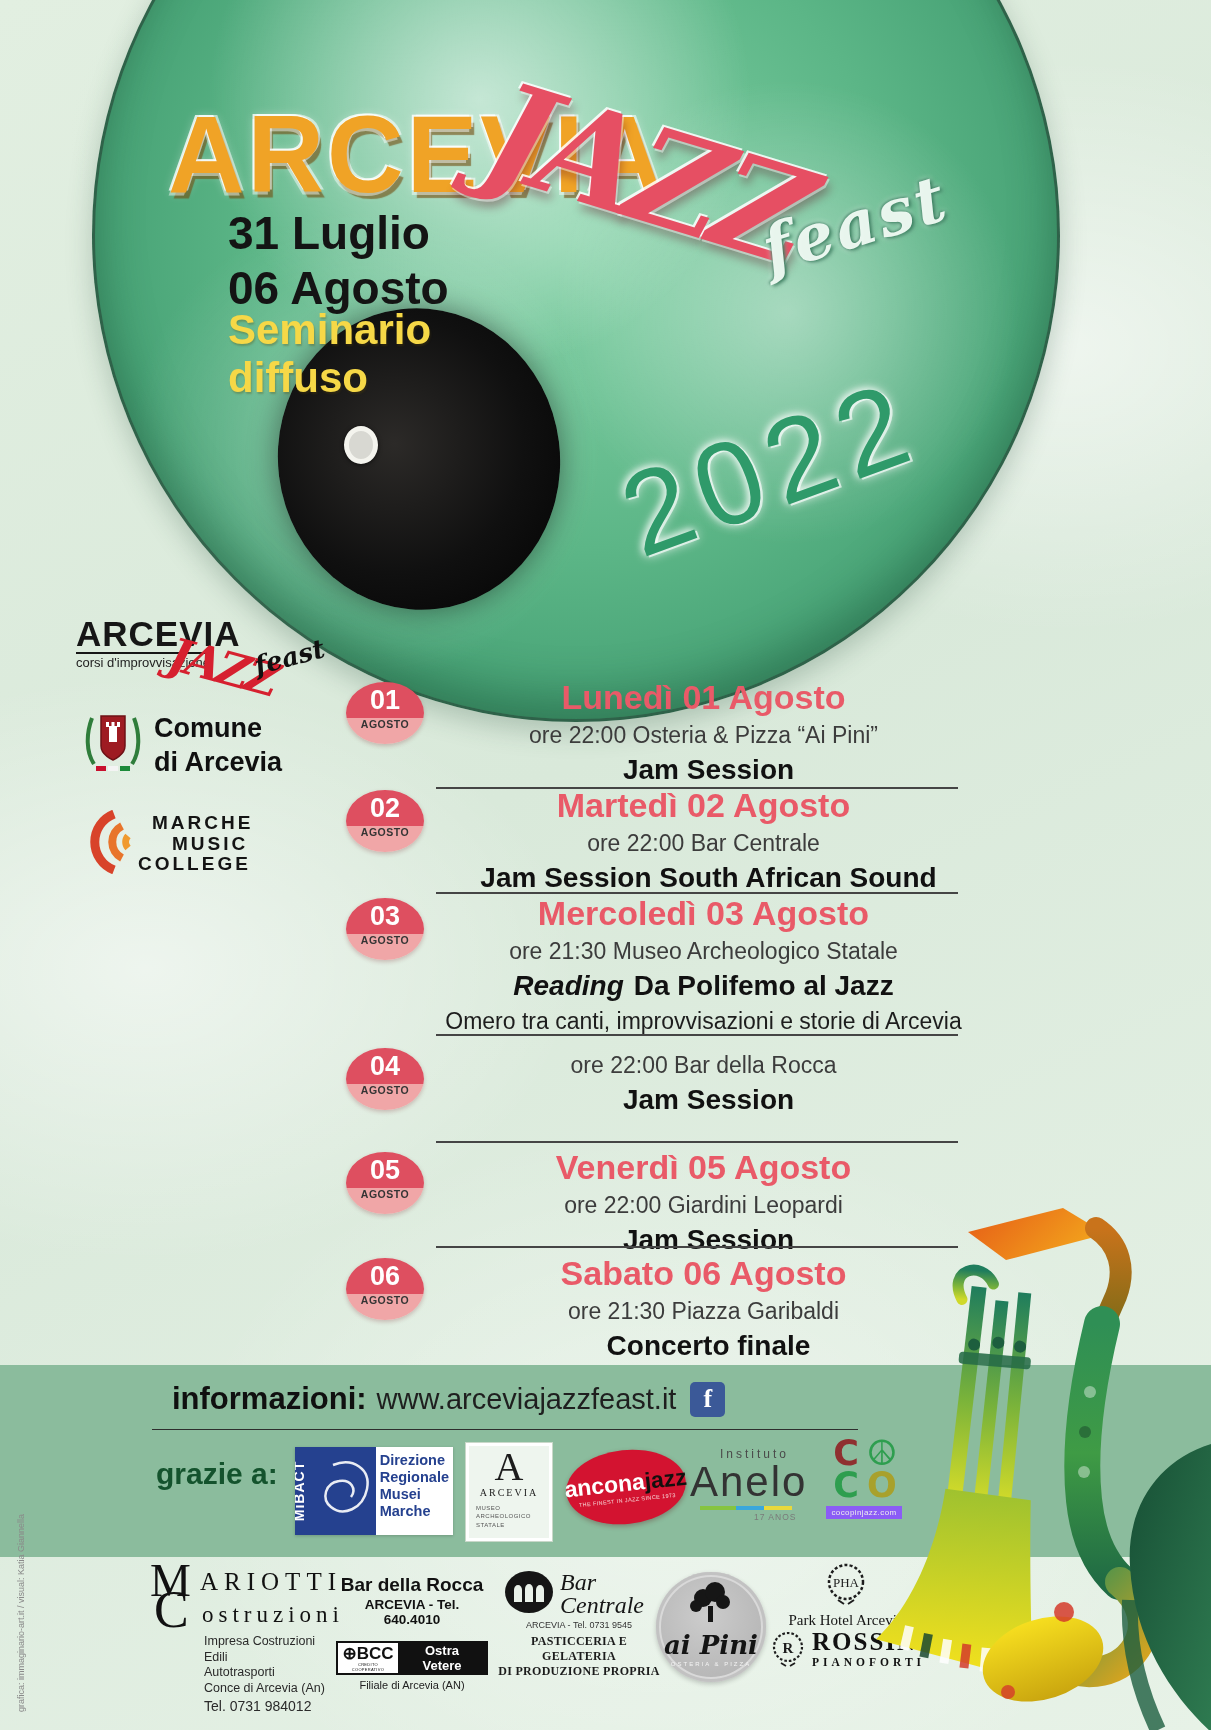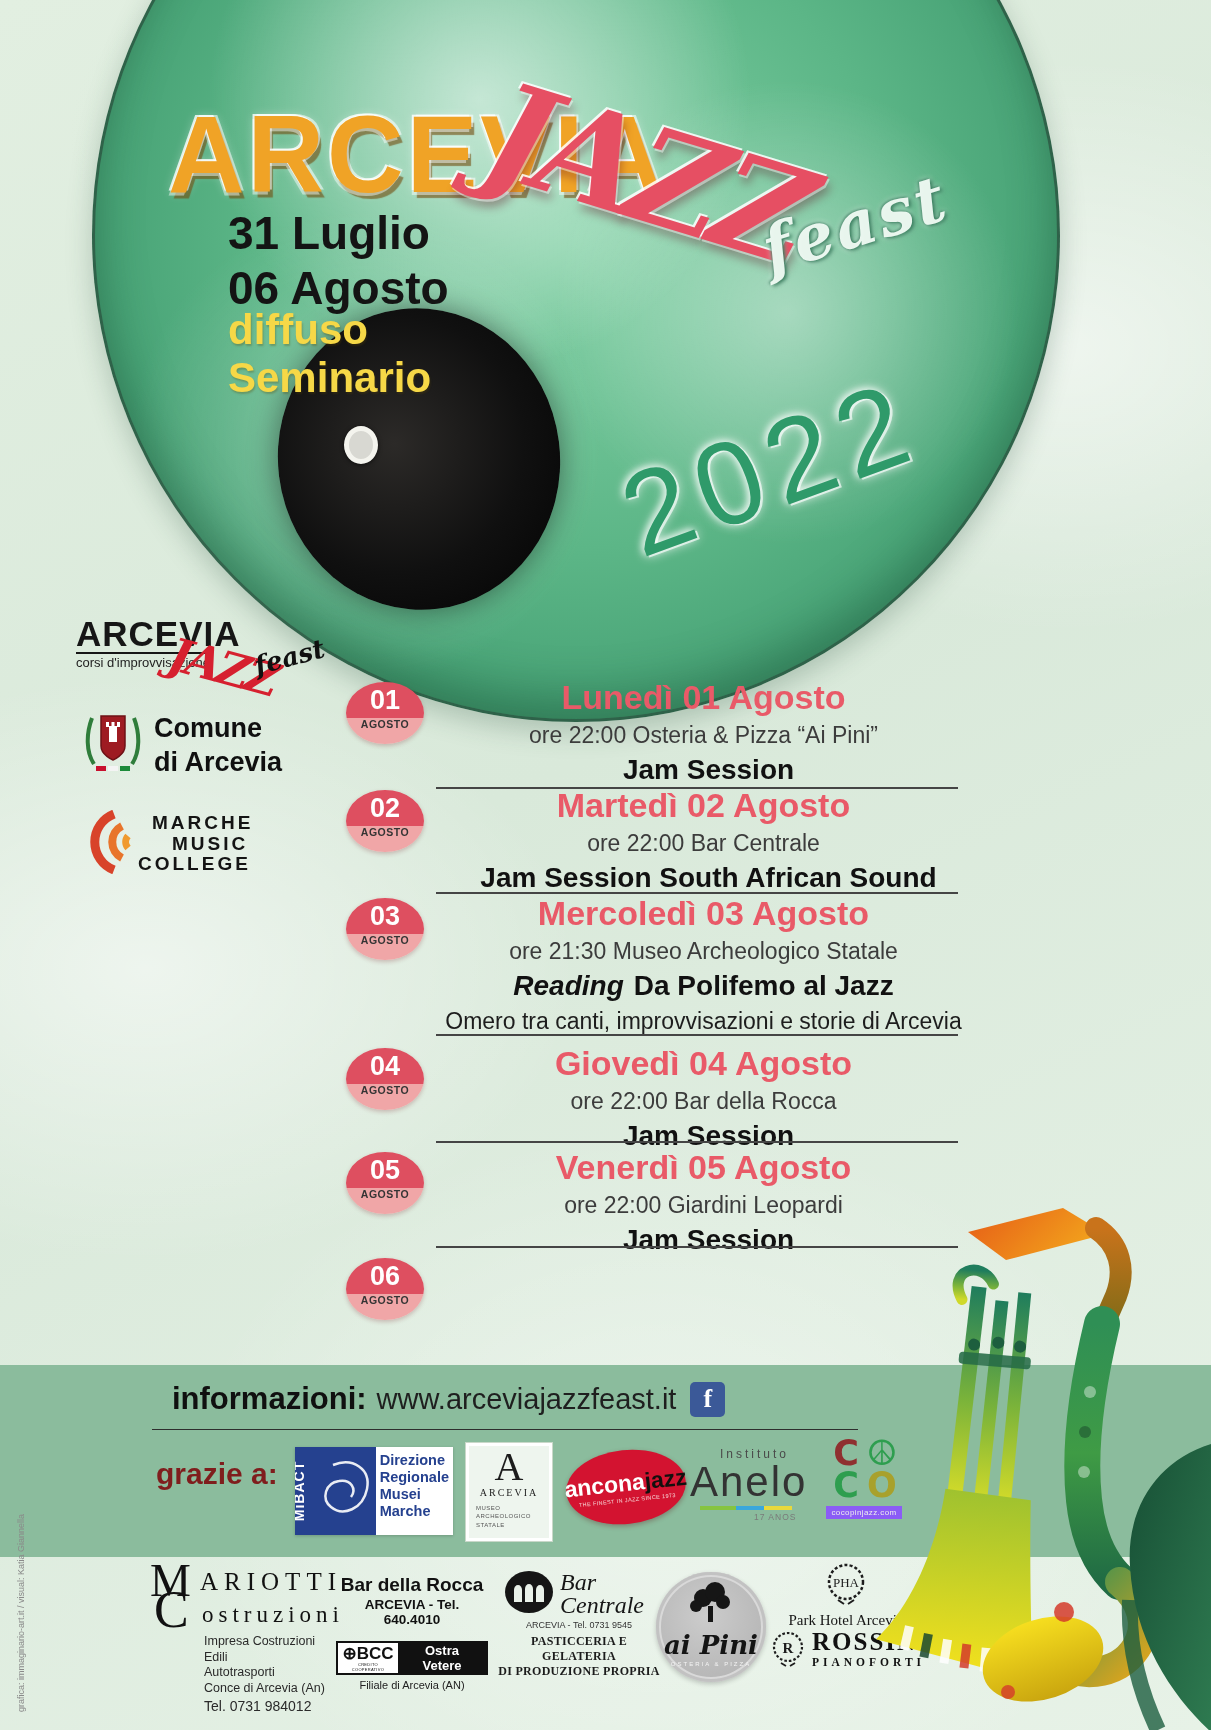--- a/index.html
+++ b/index.html
@@ -88,21 +88,21 @@
   .eextra{font-size:23px;color:#1d1d1d;margin-top:6px;line-height:1.2;}
   .sep{position:absolute;left:436px;width:522px;height:1.5px;background:#454545;}
   
   .band{position:absolute;left:0;top:1365px;width:1211px;height:192px;background:#8bbc9d;z-index:1;}
   .info-row{position:absolute;left:172px;top:16px;display:flex;align-items:center;gap:10px;}
   .info-label{font-size:31px;font-weight:900;color:#101010;}
   .info-url{font-size:29px;color:#1f1f1f;}
   .fb{width:35px;height:35px;border-radius:5px;background:#3b5998;color:#fff;display:flex;align-items:center;
     justify-content:center;font-family:"Liberation Serif",serif;font-weight:700;font-size:26px;margin-left:4px;}
   .band-sep{position:absolute;left:152px;top:64px;width:706px;height:1px;background:#2e2e2e;}
-  .thanks{position:absolute;left:156px;top:92px;font-size:30px;font-weight:900;color:#7f1d1d;}
+  .thanks{position:absolute;left:156px;top:92px;font-size:30px;font-weight:900;color:#14532d;}
   .sp-mibact{position:absolute;left:295px;top:82px;width:158px;height:88px;background:#fff;display:flex;box-shadow:0 1px 3px rgba(0,0,0,.2);}
   .mibact-sq{width:88px;height:100%;background:#25418f;position:relative;overflow:hidden;}
   .mibact-vert{position:absolute;left:-26px;top:36px;color:#fff;font-weight:800;font-size:14px;letter-spacing:1px;
     transform:rotate(-90deg);}
   .mibact-text{flex:1;padding:5px 4px;color:#25418f;font-size:14.5px;font-weight:700;line-height:1.18;}
   .sp-museo{position:absolute;left:465px;top:77px;width:88px;height:100px;background:#eef5ee;border:1px solid #c9d8c9;
     box-shadow:inset 0 0 0 3px #fff;text-align:center;padding-top:6px;box-sizing:border-box;}
   .museo-a{font-family:"Liberation Serif",serif;font-size:40px;line-height:.9;color:#1c1c1c;}
   .museo-name{font-family:"Liberation Serif",serif;font-size:10px;letter-spacing:2px;color:#1c1c1c;margin-top:2px;}
   .museo-sub{font-size:6px;color:#555;text-align:left;margin:6px 0 0 10px;line-height:1.4;letter-spacing:.5px;}
@@ -171,22 +171,22 @@
   <div class="vinyl"></div>
   <div class="spindle"></div>
   <div class="title-arcevia">ARCEVIA</div>
   <div class="title-jazz">JAZZ</div>
   <div class="title-feast">feast</div>
   <div class="hero-dates">
     <div>31 Luglio</div>
     <div>06 Agosto</div>
   </div>
   <div class="hero-seminar">
+    <div>Seminario</div>
     <div>diffuso</div>
-    <div>Seminario</div>
   </div>
   <div class="hero-year">2022</div>
 
   <div class="ajf">
     <div class="ajf-name">ARCEVIA</div>
     <div class="ajf-sub">corsi d'improvvisazione</div>
     <div class="ajf-jazz">JAZZ</div>
     <div class="ajf-feast">feast</div>
   </div>
 
@@ -267,21 +267,20 @@
     </div>
   </div>
   <div class="sep" style="top:1034px"></div>
 
   <div class="event" style="top:1046px">
     <div class="badge">
       <div class="badge-day">04</div>
       <div class="badge-month">AGOSTO</div>
     </div>
     <div class="ebody">
-      <div class="etitle">Giovedì 04 Agosto</div>
       <div class="edetail">ore 22:00 Bar della Rocca</div>
       <div class="ehl"><span class="ereading"></span><span>Jam Session</span></div>
       <div class="eextra"></div>
     </div>
   </div>
   <div class="sep" style="top:1141px"></div>
 
   <div class="event" style="top:1150px">
     <div class="badge">
       <div class="badge-day">05</div>
@@ -293,20 +292,26 @@
       <div class="ehl"><span class="ereading"></span><span>Jam Session</span></div>
       <div class="eextra"></div>
     </div>
   </div>
   <div class="sep" style="top:1246px"></div>
 
   <div class="event" style="top:1256px">
     <div class="badge">
       <div class="badge-day">06</div>
       <div class="badge-month">AGOSTO</div>
+    </div>
+    <div class="ebody">
+      <div class="etitle">Sabato 06 Agosto</div>
+      <div class="edetail">ore 21:30 Piazza Garibaldi</div>
+      <div class="ehl"><span class="ereading"></span><span>Concerto finale</span></div>
+      <div class="eextra"></div>
     </div>
   </div>
 
   <div class="band">
     <div class="info-row">
       <span class="info-label">informazioni:</span>
       <span class="info-url">www.arceviajazzfeast.it</span>
       <span class="fb">f</span>
     </div>
     <div class="band-sep"></div>

